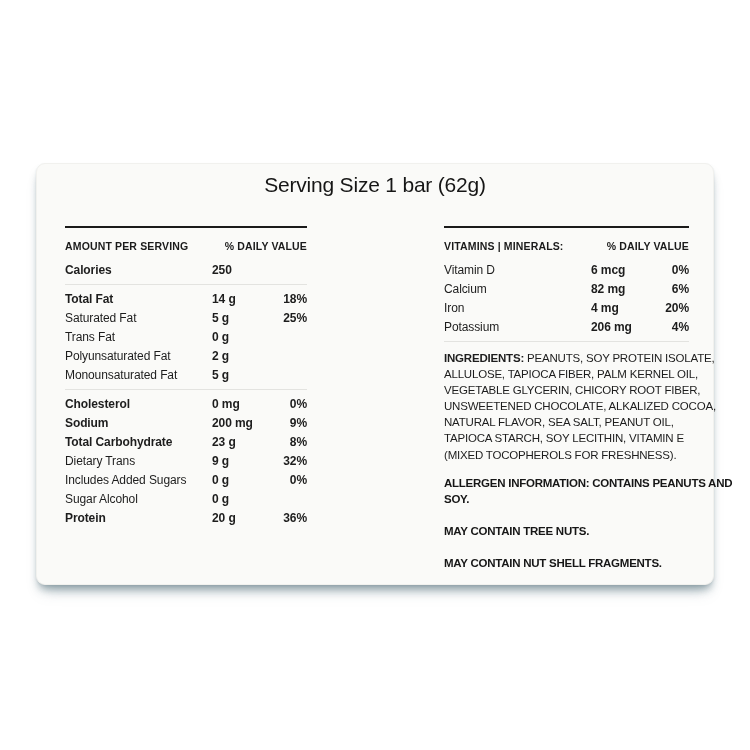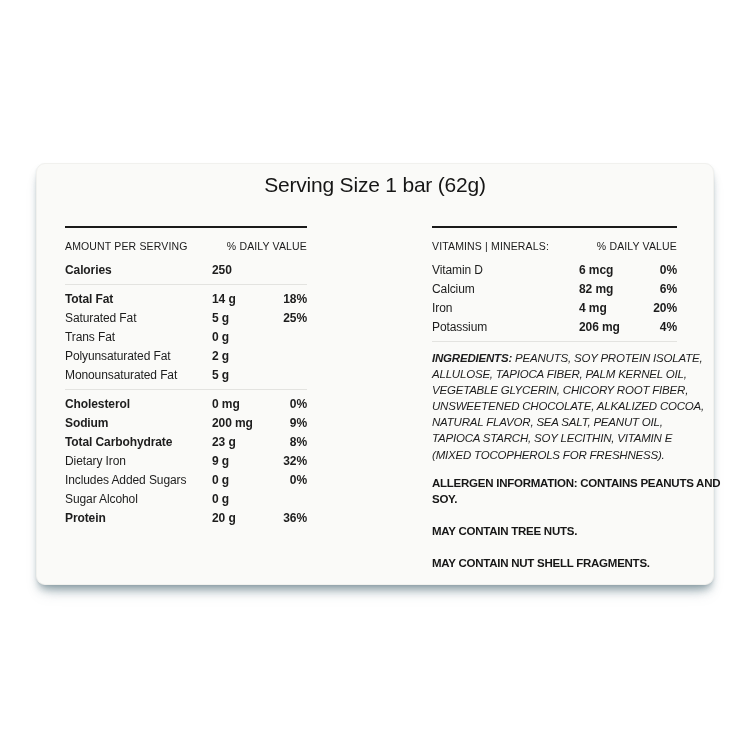--- a/index.html
+++ b/index.html
@@ -20,34 +20,34 @@
                0 7px 8px -3px rgba(96,122,132,.62),
                0 12px 16px -8px rgba(96,122,132,.38);
   }
   .title{
     margin:0;padding-top:9px;
     text-align:center;
     font-size:21px;font-weight:400;letter-spacing:-0.2px;color:#161616;
   }
   .col{position:absolute;top:62px;}
   .col-left{left:28px;width:242px;}
-  .col-right{left:395px;width:245px;}
+  .col-right{left:407px;width:245px;}
   .topline{border-top:2px solid #1a1a1a;margin-bottom:8px;}
   .thead{
     display:flex;justify-content:space-between;align-items:center;
-    height:19px;font-size:10.5px;font-weight:400;letter-spacing:0.15px;color:#1a1a1a;
+    height:19px;font-size:10.5px;font-weight:700;letter-spacing:0.15px;color:#1a1a1a;
   }
   .tbody{margin-top:5px;}
   .nrow{display:flex;align-items:center;height:19px;font-size:12px;color:#1d1d1d;letter-spacing:-0.1px;}
   .nrow .lbl{width:147px;font-weight:400;}
   .nrow .val{flex:1;font-weight:600;}
   .nrow .pct{width:50px;text-align:right;font-weight:600;}
   .nrow.b .lbl{font-weight:700;}
   .sep{border-top:1px solid #e3e3e0;margin:4.5px 0;}
-  .ing{margin-top:8px;font-style:italic;}
+  .ing{margin-top:8px;}
   .ing-line{height:16.2px;line-height:16.2px;font-size:11.5px;letter-spacing:-0.2px;white-space:nowrap;color:#1d1d1d;}
   .ing-line .b{font-weight:700;}
   .alg{margin-top:12px;}
   .alg-line{height:16.2px;line-height:16.2px;font-size:11.5px;font-weight:700;letter-spacing:-0.25px;white-space:nowrap;color:#161616;}
   .alg-line.gap{margin-top:16px;}
 </style>
 </head>
 <body>
 
 <div class="page">
@@ -104,21 +104,21 @@
             <span class="lbl">Sodium</span>
             <span class="val">200 mg</span>
             <span class="pct">9%</span>
           </div>
           <div class="nrow b">
             <span class="lbl">Total Carbohydrate</span>
             <span class="val">23 g</span>
             <span class="pct">8%</span>
           </div>
           <div class="nrow">
-            <span class="lbl">Dietary Iron</span>
+            <span class="lbl">Dietary Trans</span>
             <span class="val">9 g</span>
             <span class="pct">32%</span>
           </div>
           <div class="nrow">
             <span class="lbl">Includes Added Sugars</span>
             <span class="val">0 g</span>
             <span class="pct">0%</span>
           </div>
           <div class="nrow">
             <span class="lbl">Sugar Alcohol</span>

